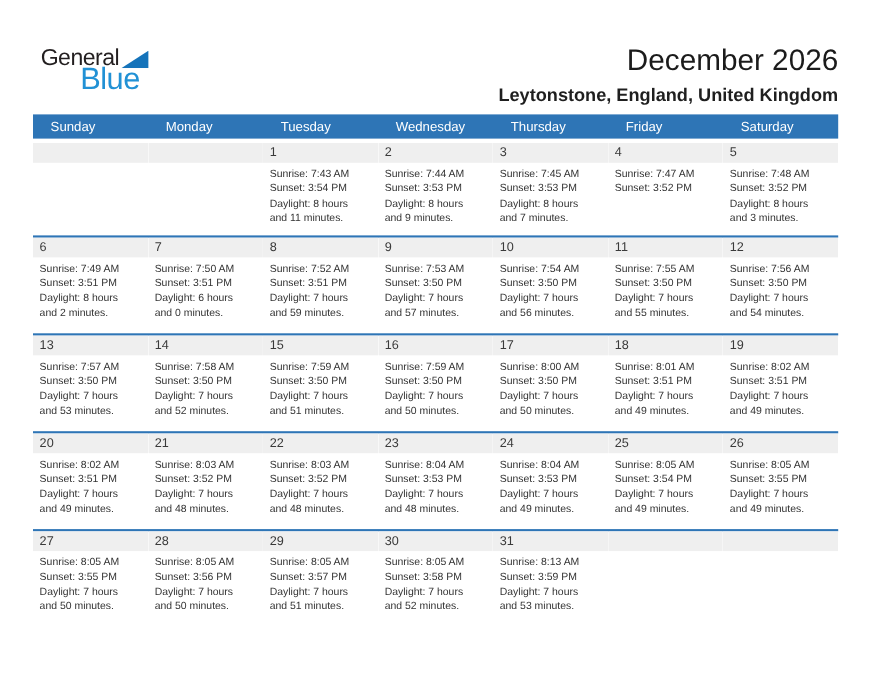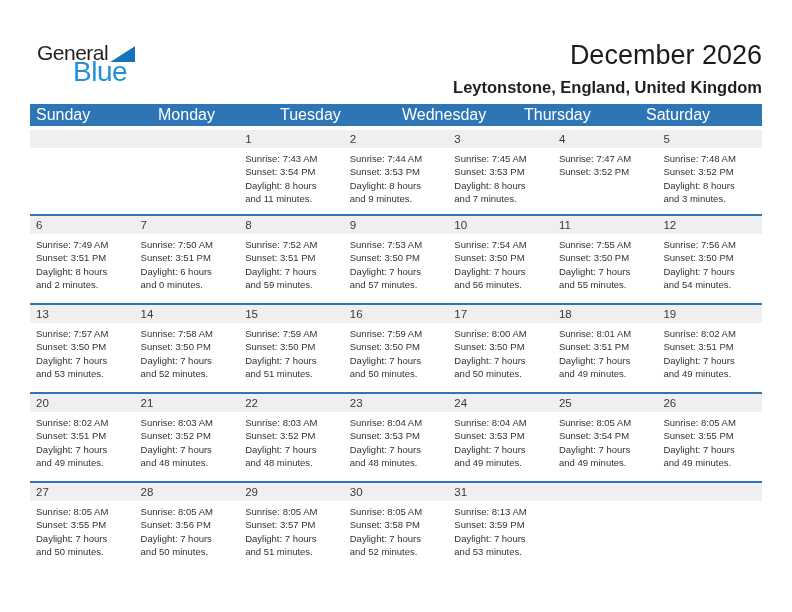--- a/index.html
+++ b/index.html
@@ -20,21 +20,21 @@
                line-height:18px; margin-left:36px; }
 
   
   .titles { position:absolute; right:30px; top:40px; text-align:right; }
   .page-title { font-size:27px; font-weight:400; color:#1b1b1b; line-height:30px; }
   .page-subtitle { font-size:16.5px; font-weight:700; color:#1f1f1f; margin-top:8px; }
 
   
   .calendar { position:absolute; left:30px; top:104px; width:732px; }
   .dow-row { display:flex; height:22px; background:var(--accent, #2E75B6); }
-  .dow-cell { flex:1 1 0; color:#fff; font-size:16px; line-height:22px; padding-left:6px;
+  .dow-cell { flex:1 1 0; color:#fff; font-size:12px; line-height:22px; padding-left:16px;
               overflow:hidden; white-space:nowrap; }
   .week-row { display:flex; height:89px; border-top:2px solid var(--accent, #2E75B6); }
   .week-row.first { height:84px; border-top:none; margin-top:4px; }
   .day-cell { flex:1 1 0; display:flex; flex-direction:column; overflow:hidden; }
   .day-num { height:18px; flex:0 0 18px; background:var(--strip, #EFEFEF);
              font-size:11.5px; line-height:18px; padding-left:6px; color:#3a3a3a; }
   .day-details { padding:4px 0 0 6px; font-size:9.5px; line-height:13.4px; color:#333; }
   .day-details .dl { width:88px; }
 </style>
 </head>
@@ -55,20 +55,21 @@
     <div class="page-subtitle">Leytonstone, England, United Kingdom</div>
   </div>
 
   <div class="calendar">
     <div class="dow-row">
       <div class="dow-cell">Sunday</div>
       <div class="dow-cell">Monday</div>
       <div class="dow-cell">Tuesday</div>
       <div class="dow-cell">Wednesday</div>
       <div class="dow-cell">Thursday</div>
+      <div class="dow-cell">Friday</div>
       <div class="dow-cell">Saturday</div>
     </div>
     <div id="calendar-grid">
         <div class="week-row first">
           <div class="day-cell">
             <div class="day-num"></div>
             <div class="day-details"></div>
           </div>
           <div class="day-cell">
             <div class="day-num"></div>

